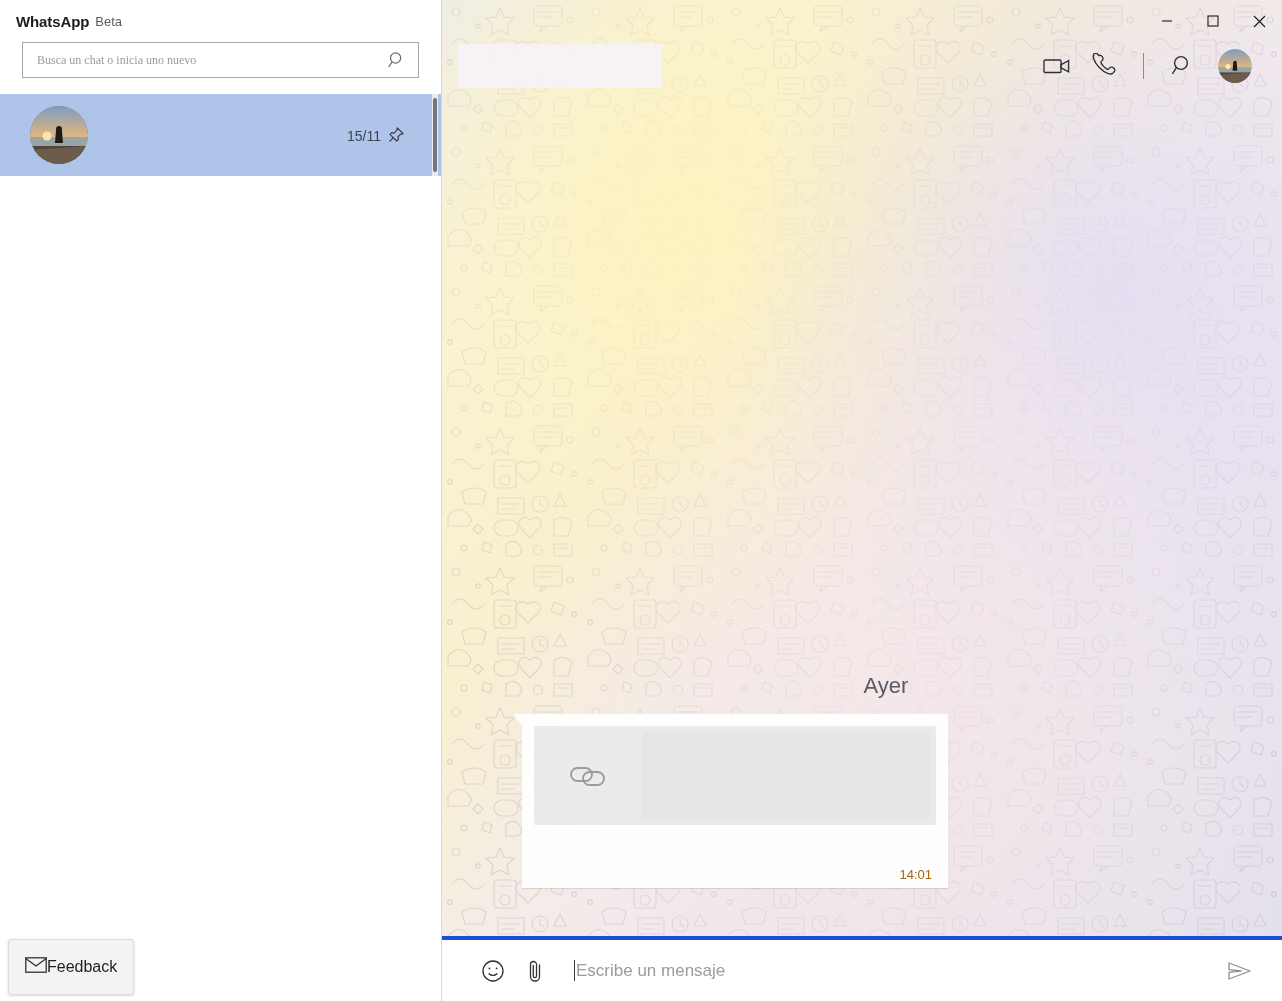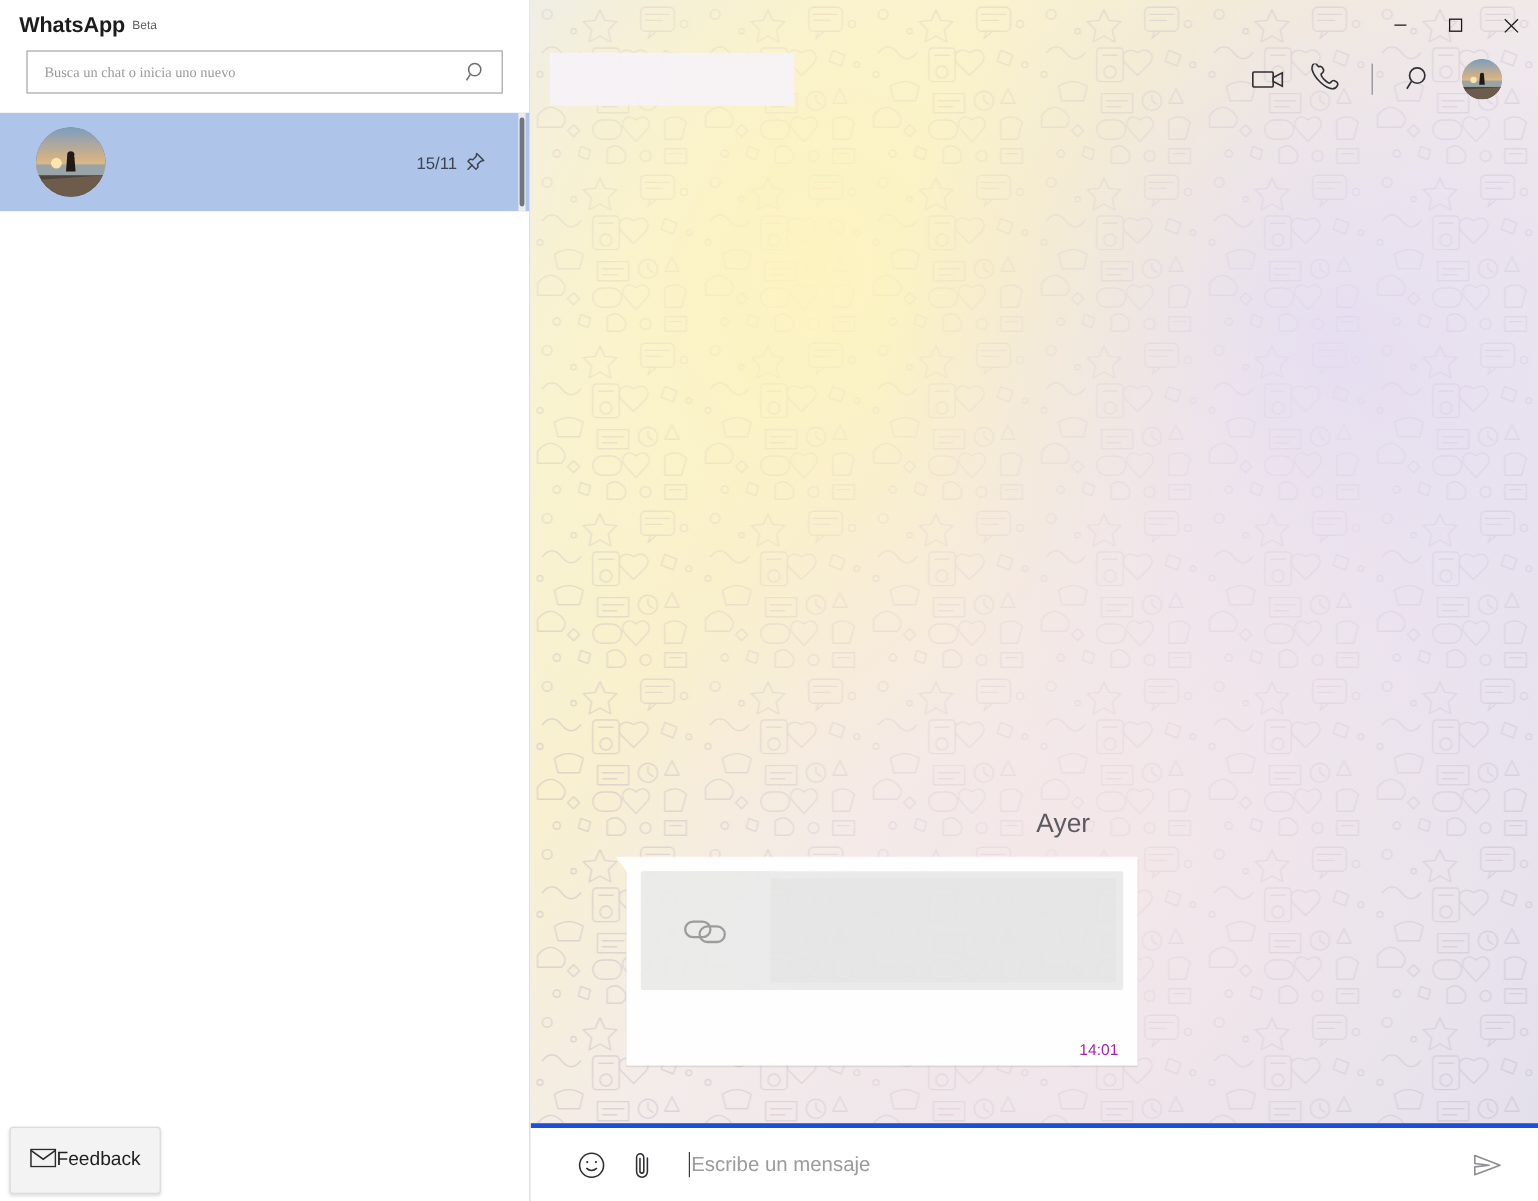--- a/index.html
+++ b/index.html
@@ -44,25 +44,25 @@
     flex:0 0 442px;
   }
 
   .titlebar {
     height:42px;
     display:flex; align-items:center;
     padding-left:16px;
     background:#ffffff;
   }
   .app-title {
-    font-size:18px; font-weight:bold; color:#1c1c1c;
+    font-size:15px; font-weight:bold; color:#1c1c1c;
     letter-spacing:-0.1px;
   }
   .app-beta {
-    font-size:10px; color:#5b5b5b; margin-left:6px; font-weight:normal;
+    font-size:13px; color:#5b5b5b; margin-left:6px; font-weight:normal;
   }
 
   .chats-header {
     height:72px;
     display:flex; align-items:center;
     padding:0 20px 0 32px;
   }
   .chats-title {
     font-size:36px; font-weight:300; color:#141414;
     letter-spacing:-0.3px; line-height:1;
@@ -262,21 +262,21 @@
   .link-body {
     flex:1;
     margin:6px 6px 6px 0;
     background:#e6e6e6;
   }
   .bubble-foot {
     height:63px;
     display:flex; align-items:flex-end; justify-content:flex-end;
     padding:0 4px 6px 0;
   }
-  .msg-time { font-size:13px; color:#a21caf; }
+  .msg-time { font-size:13px; color:#a16207; }
 
   
   .composer {
     position:relative;
     height:65px; flex:0 0 65px;
     background:#ffffff;
     border-top:4px solid #1d4ed8;
     display:flex; align-items:center;
     padding:0 22px 0 30px;
     z-index:5;

